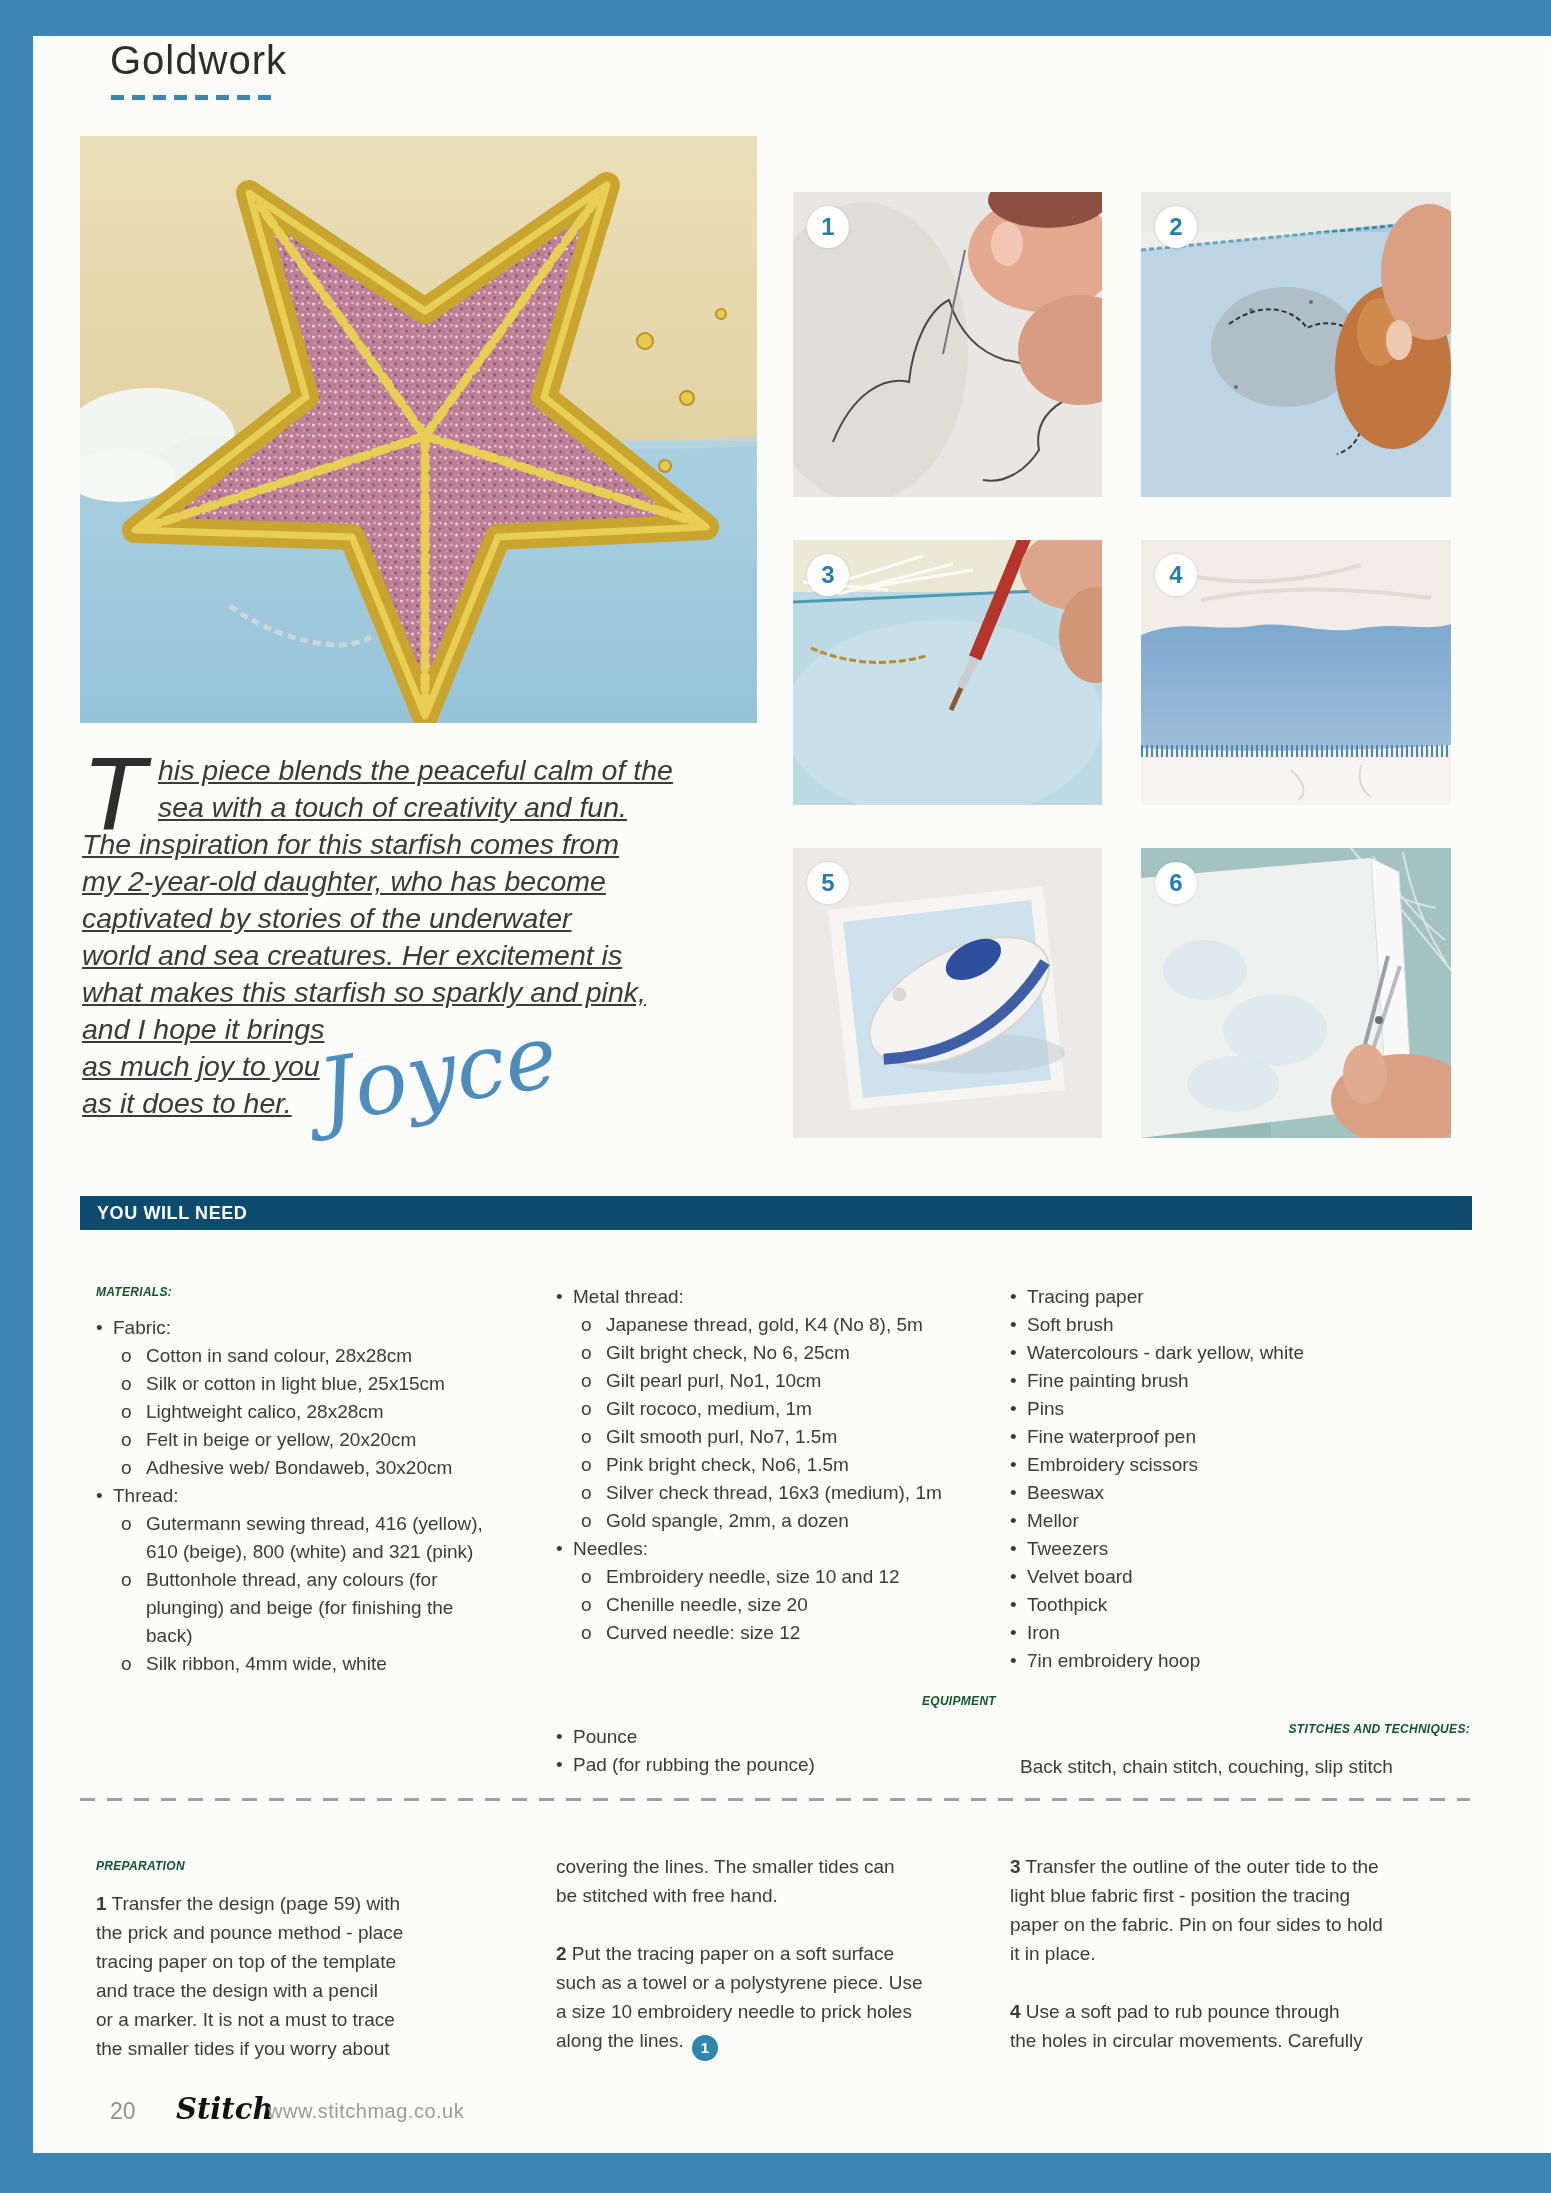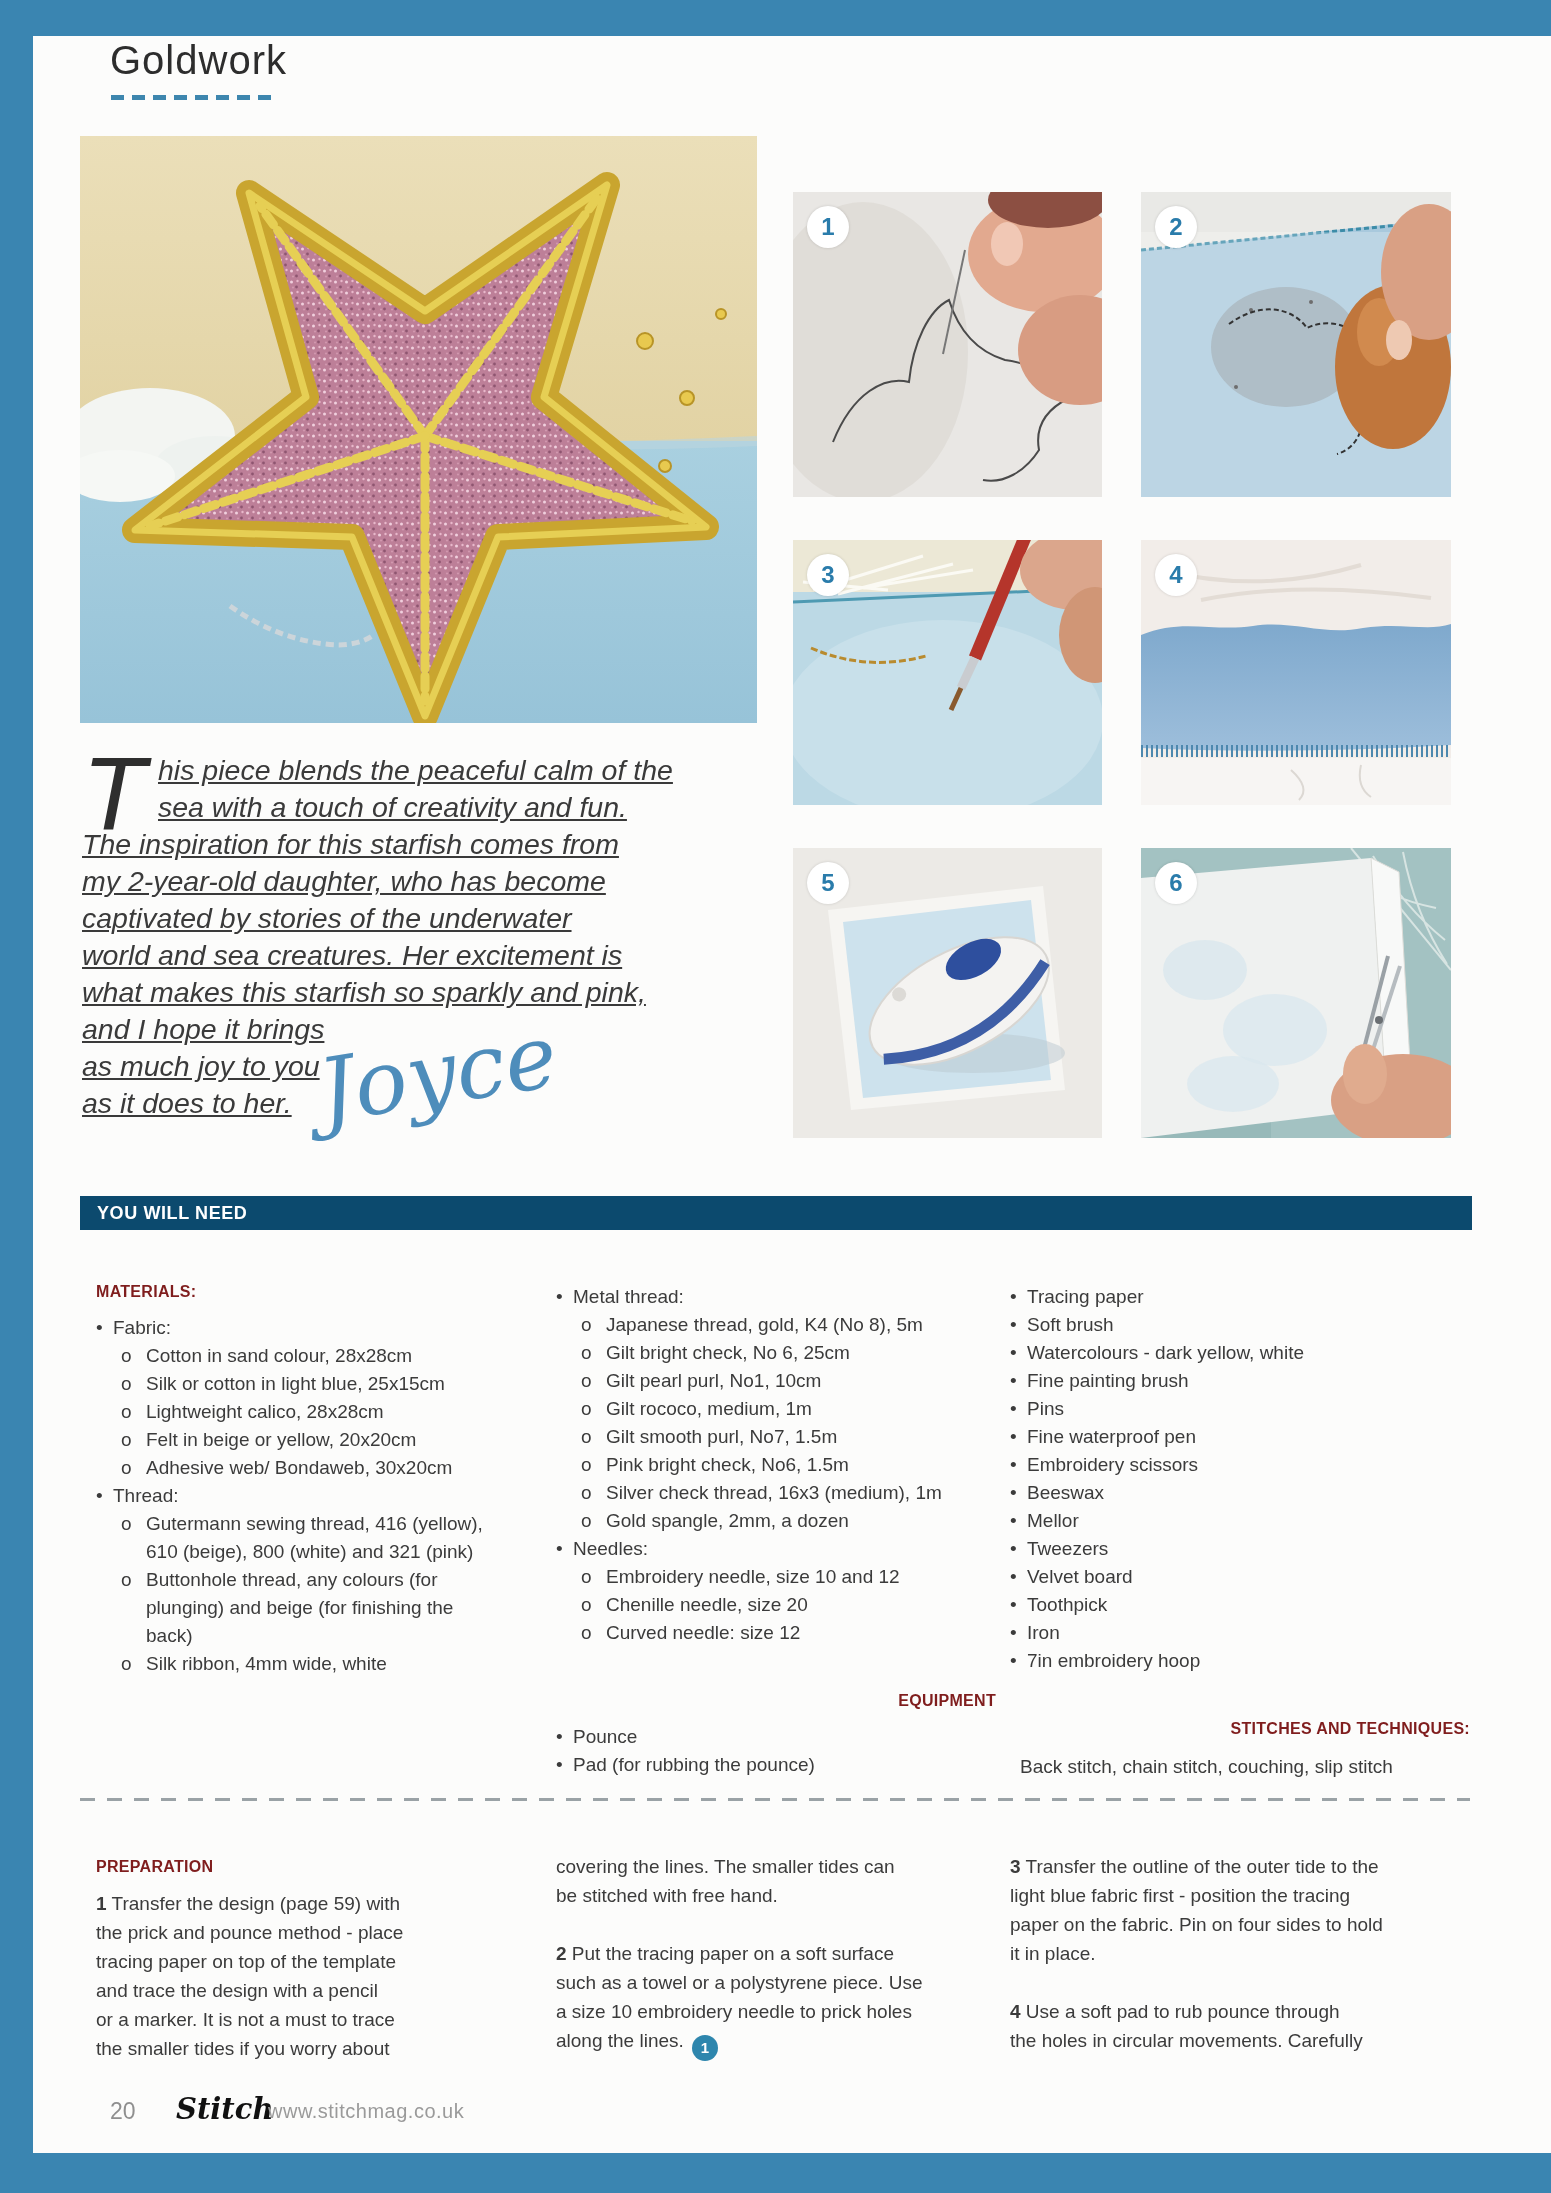--- a/index.html
+++ b/index.html
@@ -38,21 +38,21 @@
              font-style:italic;font-size:88px;color:#4e8dbb;transform:rotate(-9deg);}
 
   .banner{position:absolute;left:80px;top:1196px;width:1392px;height:34px;background:#0c4a6e;
           color:#ffffff;font-weight:700;font-size:18px;letter-spacing:.6px;line-height:34px;
           padding-left:17px;box-sizing:border-box;}
 
   .col{position:absolute;font-size:19px;line-height:28px;color:#3b3b3b;}
   .col1{left:96px;top:1278px;width:400px;}
   .col2{left:556px;top:1283px;width:440px;}
   .col3{left:1010px;top:1283px;width:460px;}
-  .h-blue{color:#7f1d1d;font-weight:700;font-size:16px;margin:0 0 8px 0;letter-spacing:.3px;}
+  .h-blue{color:#14532d;font-weight:700;font-size:12px;margin:0 0 8px 0;letter-spacing:.3px;font-style:italic;}
   .mt40{margin-top:40px;text-align:right;}
   .li{position:relative;}
   .li.b{padding-left:17px;}
   .li.b::before{content:"\2022";position:absolute;left:0;}
   .li.o{padding-left:50px;}
   .li.o::before{content:"o";position:absolute;left:25px;}
   .plain{margin:10px;}
 
   .divider{position:absolute;left:80px;top:1798px;width:1390px;height:3px;
            background:repeating-linear-gradient(90deg,#9aa2a6 0 15px,transparent 15px 27px);}

